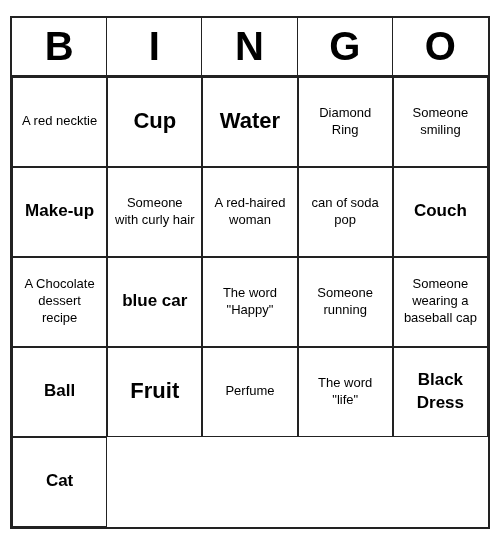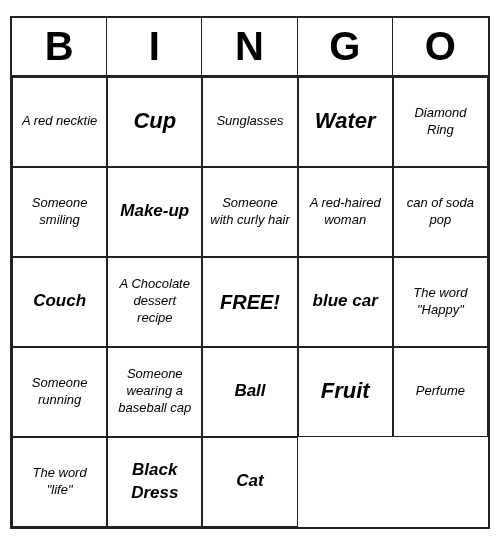--- a/index.html
+++ b/index.html
@@ -26,21 +26,20 @@
       font-size: 40px;
       font-weight: bold;
       padding: 6px 0;
       border-right: 1px solid #222;
     }
     .bingo-letter:last-child { border-right: none; }
     .bingo-grid {
       display: grid;
       grid-template-columns: repeat(5, 1fr);
       grid-template-rows: repeat(5, 1fr);
-      font-style: italic;
     }
     .bingo-cell {
       border: 1px solid #222;
       min-height: 90px;
       display: flex;
       align-items: center;
       justify-content: center;
       text-align: center;
       padding: 6px;
       font-size: 13px;
@@ -67,31 +66,29 @@
   <div class="bingo-header">
   <div class="bingo-letter">B</div>
       <div class="bingo-letter">I</div>
       <div class="bingo-letter">N</div>
       <div class="bingo-letter">G</div>
       <div class="bingo-letter">O</div>
     </div>
   <div class="bingo-grid">
   <div class="bingo-cell">A red necktie</div>
       <div class="bingo-cell large-text">Cup</div>
-      <div class="bingo-cell">Sunglasses</div>
       <div class="bingo-cell large-text">Water</div>
       <div class="bingo-cell">Diamond Ring</div>
       <div class="bingo-cell">Someone smiling</div>
       <div class="bingo-cell medium-text">Make-up</div>
       <div class="bingo-cell">Someone with curly hair</div>
       <div class="bingo-cell">A red-haired woman</div>
       <div class="bingo-cell">can of soda pop</div>
       <div class="bingo-cell medium-text">Couch</div>
       <div class="bingo-cell">A Chocolate dessert recipe</div>
-      <div class="bingo-cell free">FREE!</div>
       <div class="bingo-cell medium-text">blue car</div>
       <div class="bingo-cell">The word "Happy"</div>
       <div class="bingo-cell">Someone running</div>
       <div class="bingo-cell">Someone wearing a baseball cap</div>
       <div class="bingo-cell medium-text">Ball</div>
       <div class="bingo-cell large-text">Fruit</div>
       <div class="bingo-cell">Perfume</div>
       <div class="bingo-cell">The word "life"</div>
       <div class="bingo-cell medium-text">Black Dress</div>
       <div class="bingo-cell medium-text">Cat</div>

